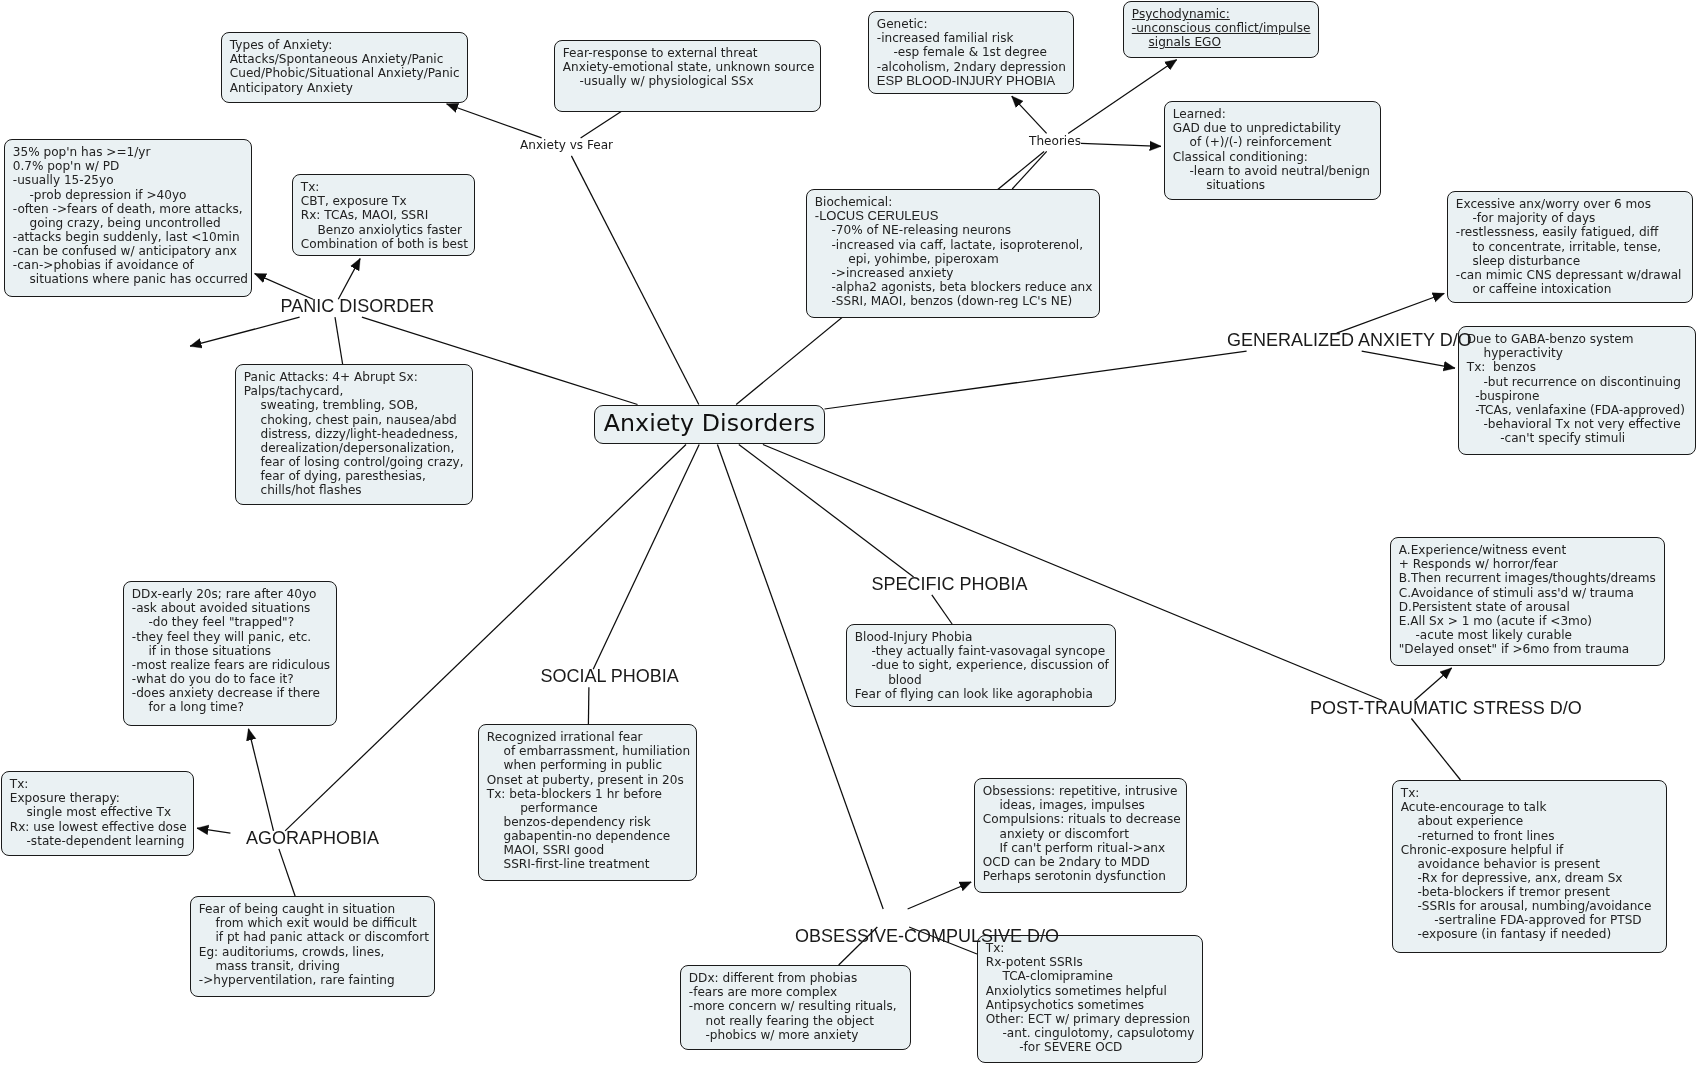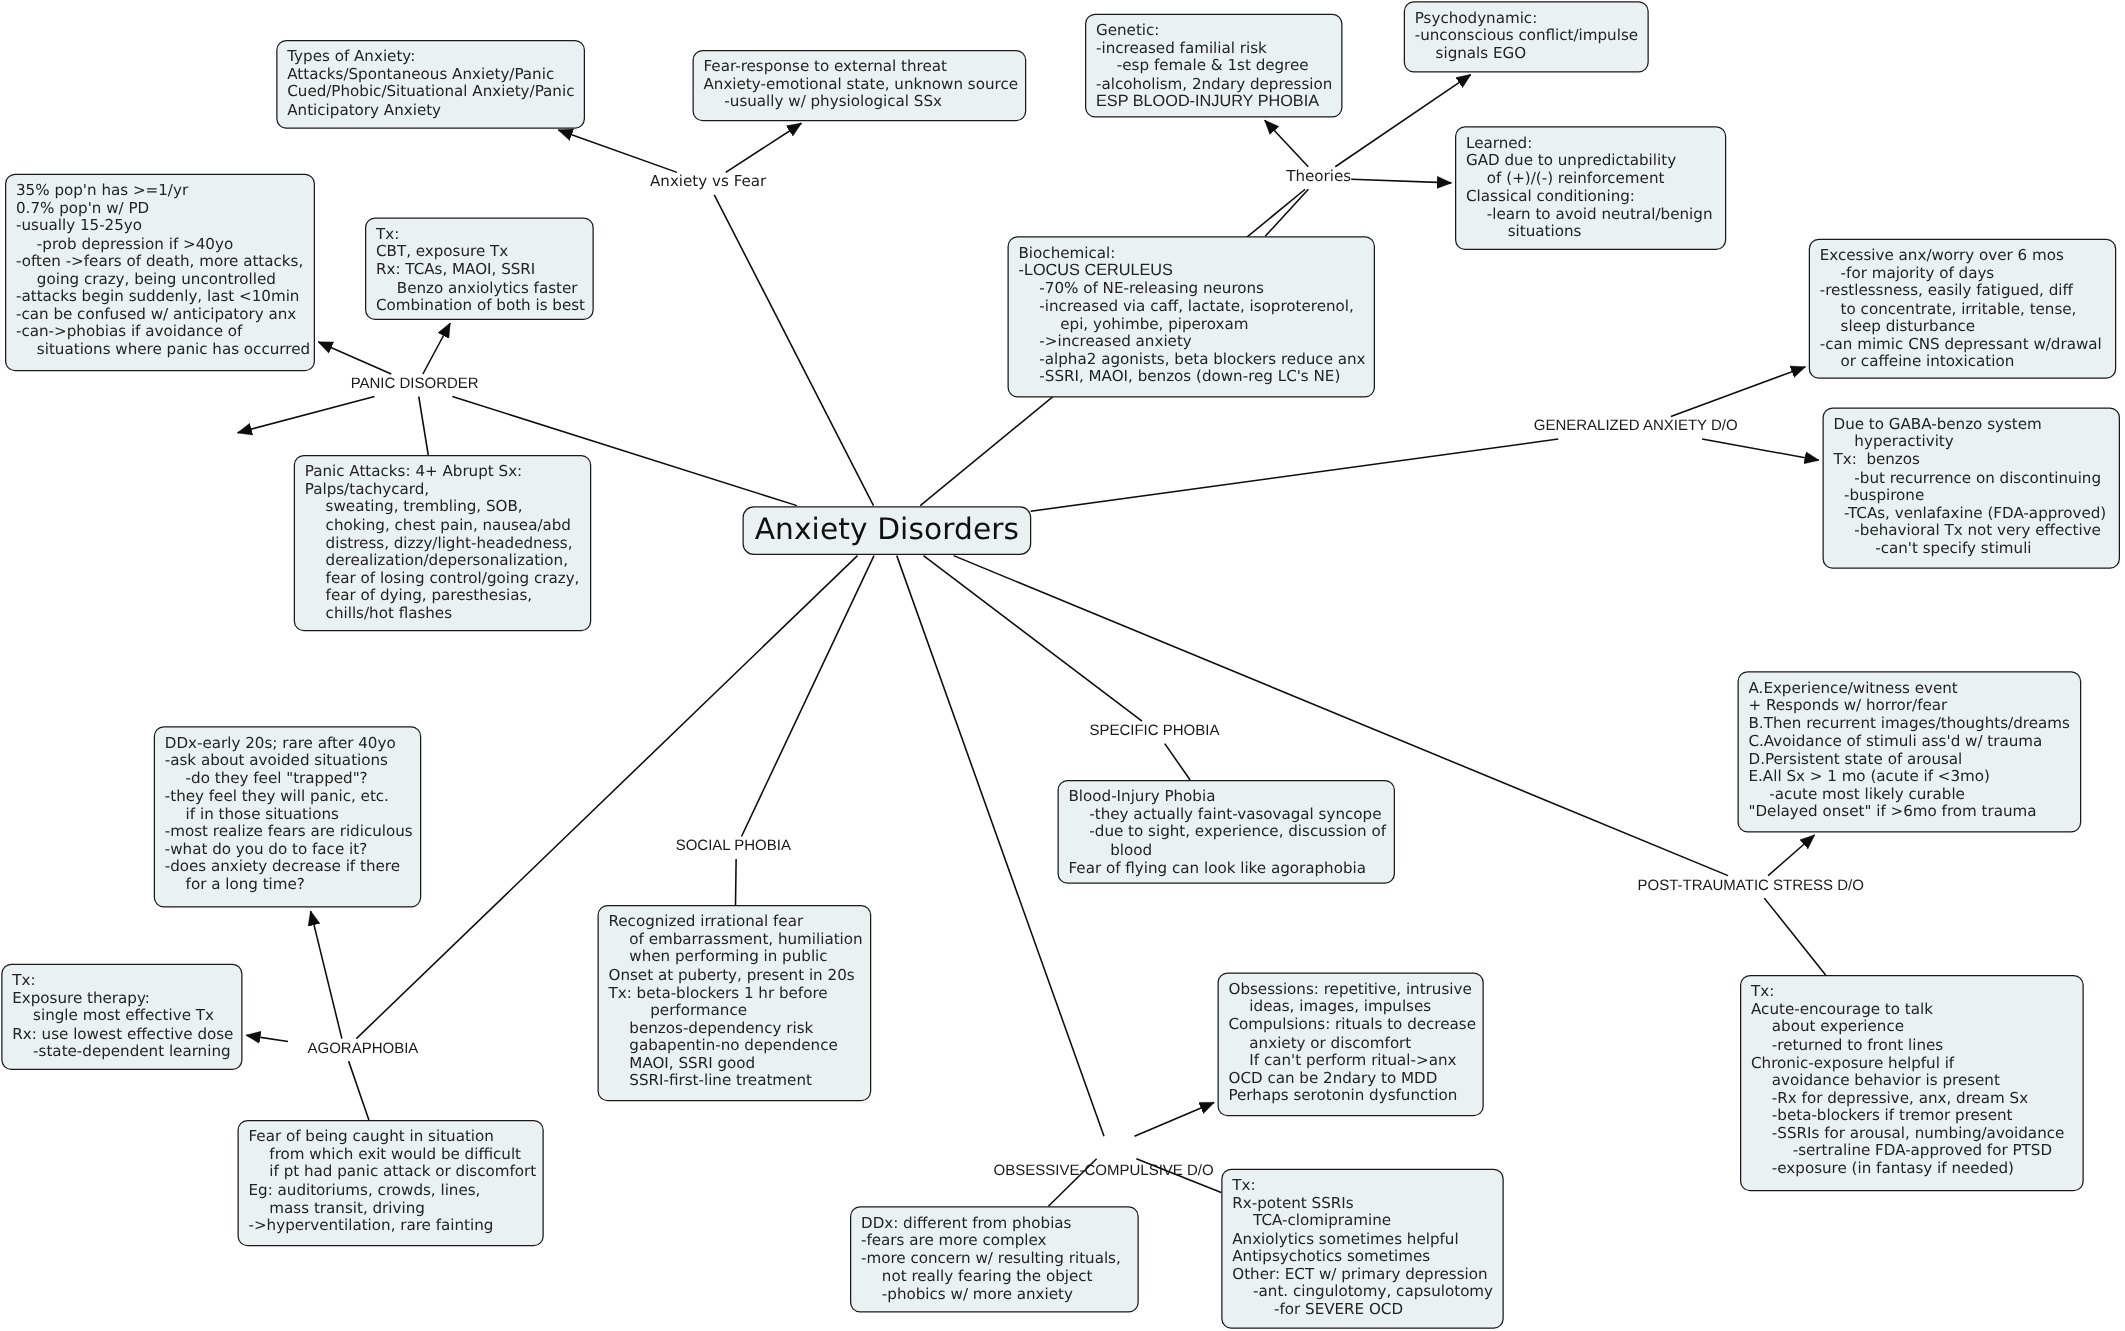--- a/index.html
+++ b/index.html
@@ -9,21 +9,21 @@
   #map{position:absolute;left:0;top:0;width:1700px;height:1065px;}
   svg#edge-layer{position:absolute;left:0;top:0;width:1700px;height:1065px;overflow:visible;}
   .node{position:absolute;background:#eaf1f3;border:1.2px solid #1a1a1a;border-radius:8px;
         box-sizing:border-box;font-size:12.1px;line-height:14.05px;color:#222;white-space:pre;
         padding:5.4px 0 0 7.8px;overflow:hidden;}
   .node .ln{display:block;height:14.05px;}
   .node .ln.caps{font-family:"Liberation Sans", sans-serif;font-size:13px;}
   #central-node{position:absolute;background:#eaf1f3;border:1.3px solid #1a1a1a;border-radius:9px;
         box-sizing:border-box;font-family:"DejaVu Sans",sans-serif;font-size:23.7px;color:#101010;
         text-align:center;line-height:34px;letter-spacing:0.1px;}
-  .elabel{position:absolute;font-family:"Liberation Sans", sans-serif;font-size:12px;
+  .elabel{position:absolute;font-family:"Liberation Sans", sans-serif;font-size:18px;
         line-height:13px;color:#1a1a1a;white-space:nowrap;}
   .elabel.mixed{font-family:"DejaVu Sans", sans-serif;font-size:12.1px;}
 </style>
 </head>
 <body>
 
 <div id="map">
 <svg id="edge-layer" viewBox="0 0 1700 1065">
       <defs>
         <marker id="arrowhead" viewBox="0 0 12 10" refX="11.6" refY="5" markerWidth="9.4" markerHeight="8.8" markerUnits="strokeWidth" orient="auto">
@@ -59,23 +59,23 @@
         <line x1="278.9" y1="848.9" x2="295.1" y2="896"></line>
         <line x1="907.6" y1="909" x2="971.2" y2="882" marker-end="url(#arrowhead)"></line>
         <line x1="877.3" y1="927" x2="838.7" y2="965"></line>
         <line x1="909.1" y1="927" x2="977" y2="954"></line>
         <line x1="1414.5" y1="700.5" x2="1451.6" y2="668" marker-end="url(#arrowhead)"></line>
         <line x1="1411.4" y1="718.5" x2="1460.5" y2="780"></line>
       </g>
     </svg>
 <div id="central-node" style="left:594px;top:405px;width:231px;height:39px;">Anxiety Disorders</div>
 <div class="node" id="types-of-anxiety" style="left:221px;top:32px;width:247px;height:71px;"><span class="ln">Types of Anxiety:</span><span class="ln">Attacks/Spontaneous Anxiety/Panic</span><span class="ln">Cued/Phobic/Situational Anxiety/Panic</span><span class="ln">Anticipatory Anxiety</span></div>
-<div class="node" id="anxiety-vs-fear-box" style="left:554px;top:40px;width:267px;height:57px;"><span class="ln">Fear-response to external threat</span><span class="ln">Anxiety-emotional state, unknown source</span><span class="ln" style="padding-left:16.7px">-usually w/ physiological SSx</span></div>
+<div class="node" id="anxiety-vs-fear-box" style="left:554px;top:40px;width:267px;height:72px;"><span class="ln">Fear-response to external threat</span><span class="ln">Anxiety-emotional state, unknown source</span><span class="ln" style="padding-left:16.7px">-usually w/ physiological SSx</span></div>
 <div class="node" id="genetic" style="left:868px;top:11px;width:206px;height:83px;"><span class="ln">Genetic:</span><span class="ln">-increased familial risk</span><span class="ln" style="padding-left:16.7px">-esp female &amp; 1st degree</span><span class="ln">-alcoholism, 2ndary depression</span><span class="ln caps">ESP BLOOD-INJURY PHOBIA</span></div>
-<div class="node" id="psychodynamic" style="left:1123px;top:1px;width:196px;height:57px;"><span class="ln">Psychodynamic:</span><span class="ln">-unconscious conflict/impulse</span><span class="ln" style="padding-left:16.7px">signals EGO</span></div>
+<div class="node" id="psychodynamic" style="left:1123px;top:1px;width:196px;height:57px;text-decoration:underline;"><span class="ln">Psychodynamic:</span><span class="ln">-unconscious conflict/impulse</span><span class="ln" style="padding-left:16.7px">signals EGO</span></div>
 <div class="node" id="learned" style="left:1164px;top:101px;width:217px;height:99px;"><span class="ln">Learned:</span><span class="ln">GAD due to unpredictability</span><span class="ln" style="padding-left:16.7px">of (+)/(-) reinforcement</span><span class="ln">Classical conditioning:</span><span class="ln" style="padding-left:16.7px">-learn to avoid neutral/benign</span><span class="ln" style="padding-left:33.4px">situations</span></div>
 <div class="node" id="panic-epidemiology" style="left:4px;top:139px;width:248px;height:158px;"><span class="ln">35% pop'n has &gt;=1/yr</span><span class="ln">0.7% pop'n w/ PD</span><span class="ln">-usually 15-25yo</span><span class="ln" style="padding-left:16.7px">-prob depression if &gt;40yo</span><span class="ln">-often -&gt;fears of death, more attacks,</span><span class="ln" style="padding-left:16.7px">going crazy, being uncontrolled</span><span class="ln">-attacks begin suddenly, last &lt;10min</span><span class="ln">-can be confused w/ anticipatory anx</span><span class="ln">-can-&gt;phobias if avoidance of</span><span class="ln" style="padding-left:16.7px">situations where panic has occurred</span></div>
 <div class="node" id="panic-tx" style="left:292px;top:174px;width:183px;height:82px;"><span class="ln">Tx:</span><span class="ln">CBT, exposure Tx</span><span class="ln">Rx: TCAs, MAOI, SSRI</span><span class="ln" style="padding-left:16.7px">Benzo anxiolytics faster</span><span class="ln">Combination of both is best</span></div>
 <div class="node" id="biochemical" style="left:806px;top:189px;width:294px;height:129px;"><span class="ln">Biochemical:</span><span class="ln caps">-LOCUS CERULEUS</span><span class="ln" style="padding-left:16.7px">-70% of NE-releasing neurons</span><span class="ln" style="padding-left:16.7px">-increased via caff, lactate, isoproterenol,</span><span class="ln" style="padding-left:33.4px">epi, yohimbe, piperoxam</span><span class="ln" style="padding-left:16.7px">-&gt;increased anxiety</span><span class="ln" style="padding-left:16.7px">-alpha2 agonists, beta blockers reduce anx</span><span class="ln" style="padding-left:16.7px">-SSRI, MAOI, benzos (down-reg LC's NE)</span></div>
 <div class="node" id="gad-criteria" style="left:1447px;top:191px;width:246px;height:112px;"><span class="ln">Excessive anx/worry over 6 mos</span><span class="ln" style="padding-left:16.7px">-for majority of days</span><span class="ln">-restlessness, easily fatigued, diff</span><span class="ln" style="padding-left:16.7px">to concentrate, irritable, tense,</span><span class="ln" style="padding-left:16.7px">sleep disturbance</span><span class="ln">-can mimic CNS depressant w/drawal</span><span class="ln" style="padding-left:16.7px">or caffeine intoxication</span></div>
 <div class="node" id="gad-tx" style="left:1458px;top:326px;width:238px;height:129px;"><span class="ln">Due to GABA-benzo system</span><span class="ln" style="padding-left:16.7px">hyperactivity</span><span class="ln">Tx:  benzos</span><span class="ln" style="padding-left:16.7px">-but recurrence on discontinuing</span><span class="ln" style="padding-left:8.35px">-buspirone</span><span class="ln" style="padding-left:8.35px">-TCAs, venlafaxine (FDA-approved)</span><span class="ln" style="padding-left:16.7px">-behavioral Tx not very effective</span><span class="ln" style="padding-left:33.4px">-can't specify stimuli</span></div>
 <div class="node" id="panic-attacks" style="left:235px;top:364px;width:238px;height:141px;"><span class="ln">Panic Attacks: 4+ Abrupt Sx:</span><span class="ln">Palps/tachycard,</span><span class="ln" style="padding-left:16.7px">sweating, trembling, SOB,</span><span class="ln" style="padding-left:16.7px">choking, chest pain, nausea/abd</span><span class="ln" style="padding-left:16.7px">distress, dizzy/light-headedness,</span><span class="ln" style="padding-left:16.7px">derealization/depersonalization,</span><span class="ln" style="padding-left:16.7px">fear of losing control/going crazy,</span><span class="ln" style="padding-left:16.7px">fear of dying, paresthesias,</span><span class="ln" style="padding-left:16.7px">chills/hot flashes</span></div>
 <div class="node" id="ptsd-criteria" style="left:1390px;top:537px;width:275px;height:129px;"><span class="ln">A.Experience/witness event</span><span class="ln">+ Responds w/ horror/fear</span><span class="ln">B.Then recurrent images/thoughts/dreams</span><span class="ln">C.Avoidance of stimuli ass'd w/ trauma</span><span class="ln">D.Persistent state of arousal</span><span class="ln">E.All Sx &gt; 1 mo (acute if &lt;3mo)</span><span class="ln" style="padding-left:16.7px">-acute most likely curable</span><span class="ln">"Delayed onset" if &gt;6mo from trauma</span></div>
 <div class="node" id="agoraphobia-ddx" style="left:123px;top:581px;width:214px;height:145px;"><span class="ln">DDx-early 20s; rare after 40yo</span><span class="ln">-ask about avoided situations</span><span class="ln" style="padding-left:16.7px">-do they feel "trapped"?</span><span class="ln">-they feel they will panic, etc.</span><span class="ln" style="padding-left:16.7px">if in those situations</span><span class="ln">-most realize fears are ridiculous</span><span class="ln">-what do you do to face it?</span><span class="ln">-does anxiety decrease if there</span><span class="ln" style="padding-left:16.7px">for a long time?</span></div>
 <div class="node" id="blood-injury-phobia" style="left:846px;top:624px;width:270px;height:83px;"><span class="ln">Blood-Injury Phobia</span><span class="ln" style="padding-left:16.7px">-they actually faint-vasovagal syncope</span><span class="ln" style="padding-left:16.7px">-due to sight, experience, discussion of</span><span class="ln" style="padding-left:33.4px">blood</span><span class="ln">Fear of flying can look like agoraphobia</span></div>

